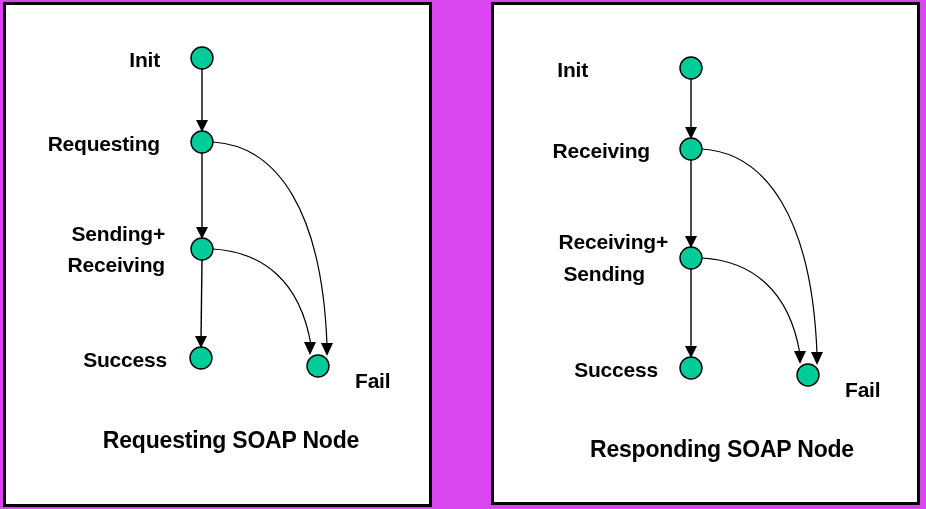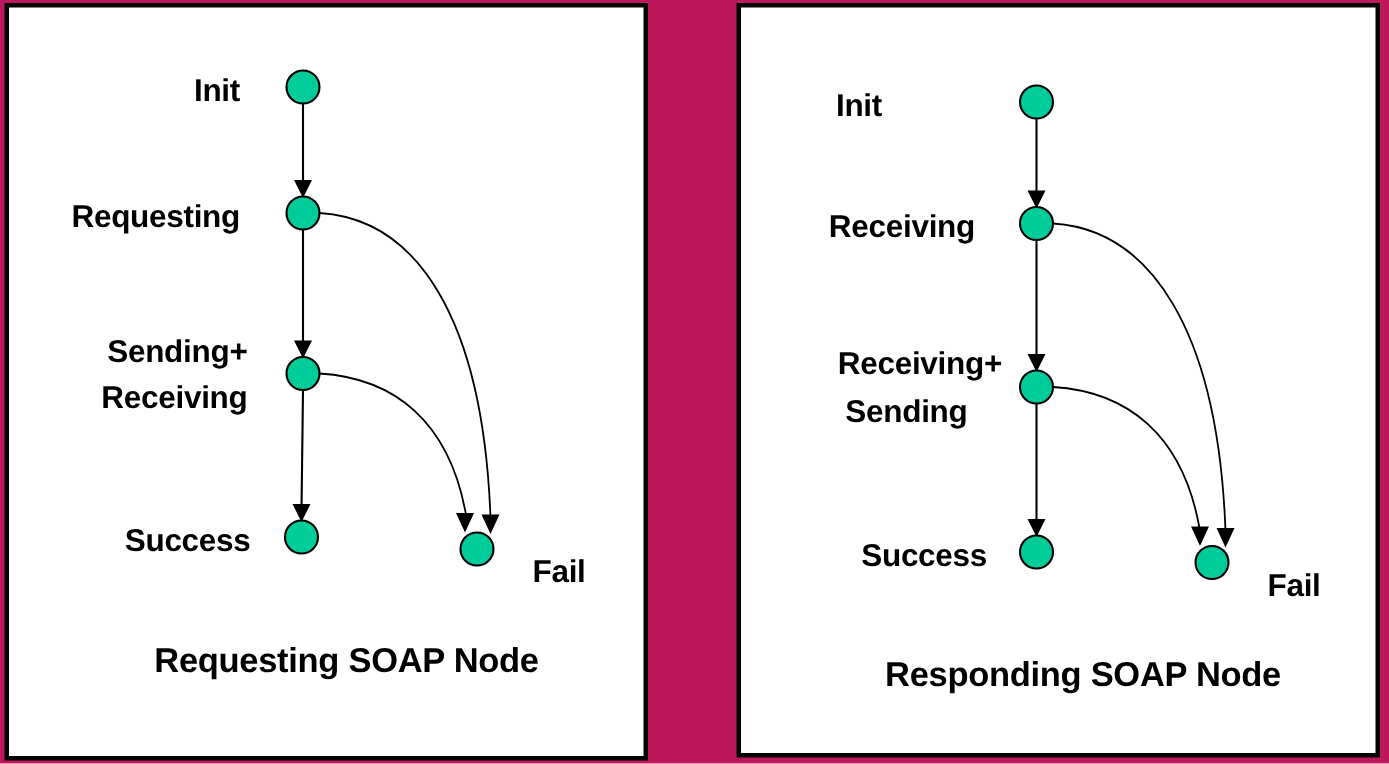--- a/index.html
+++ b/index.html
@@ -4,21 +4,21 @@
 <style>
   html, body {
     margin: 0;
     padding: 0;
     background: #ffffff;
   }
   #canvas {
     position: relative;
     width: 926px;
     height: 509px;
-    background: #be185d;
+    background: #d946ef;
     font-family: "Liberation Sans", sans-serif;
     overflow: hidden;
   }
   svg { display: block; }
   .panel-frame {
     fill: #ffffff;
     stroke: #000000;
     stroke-width: 3;
   }
   .node-circle {

